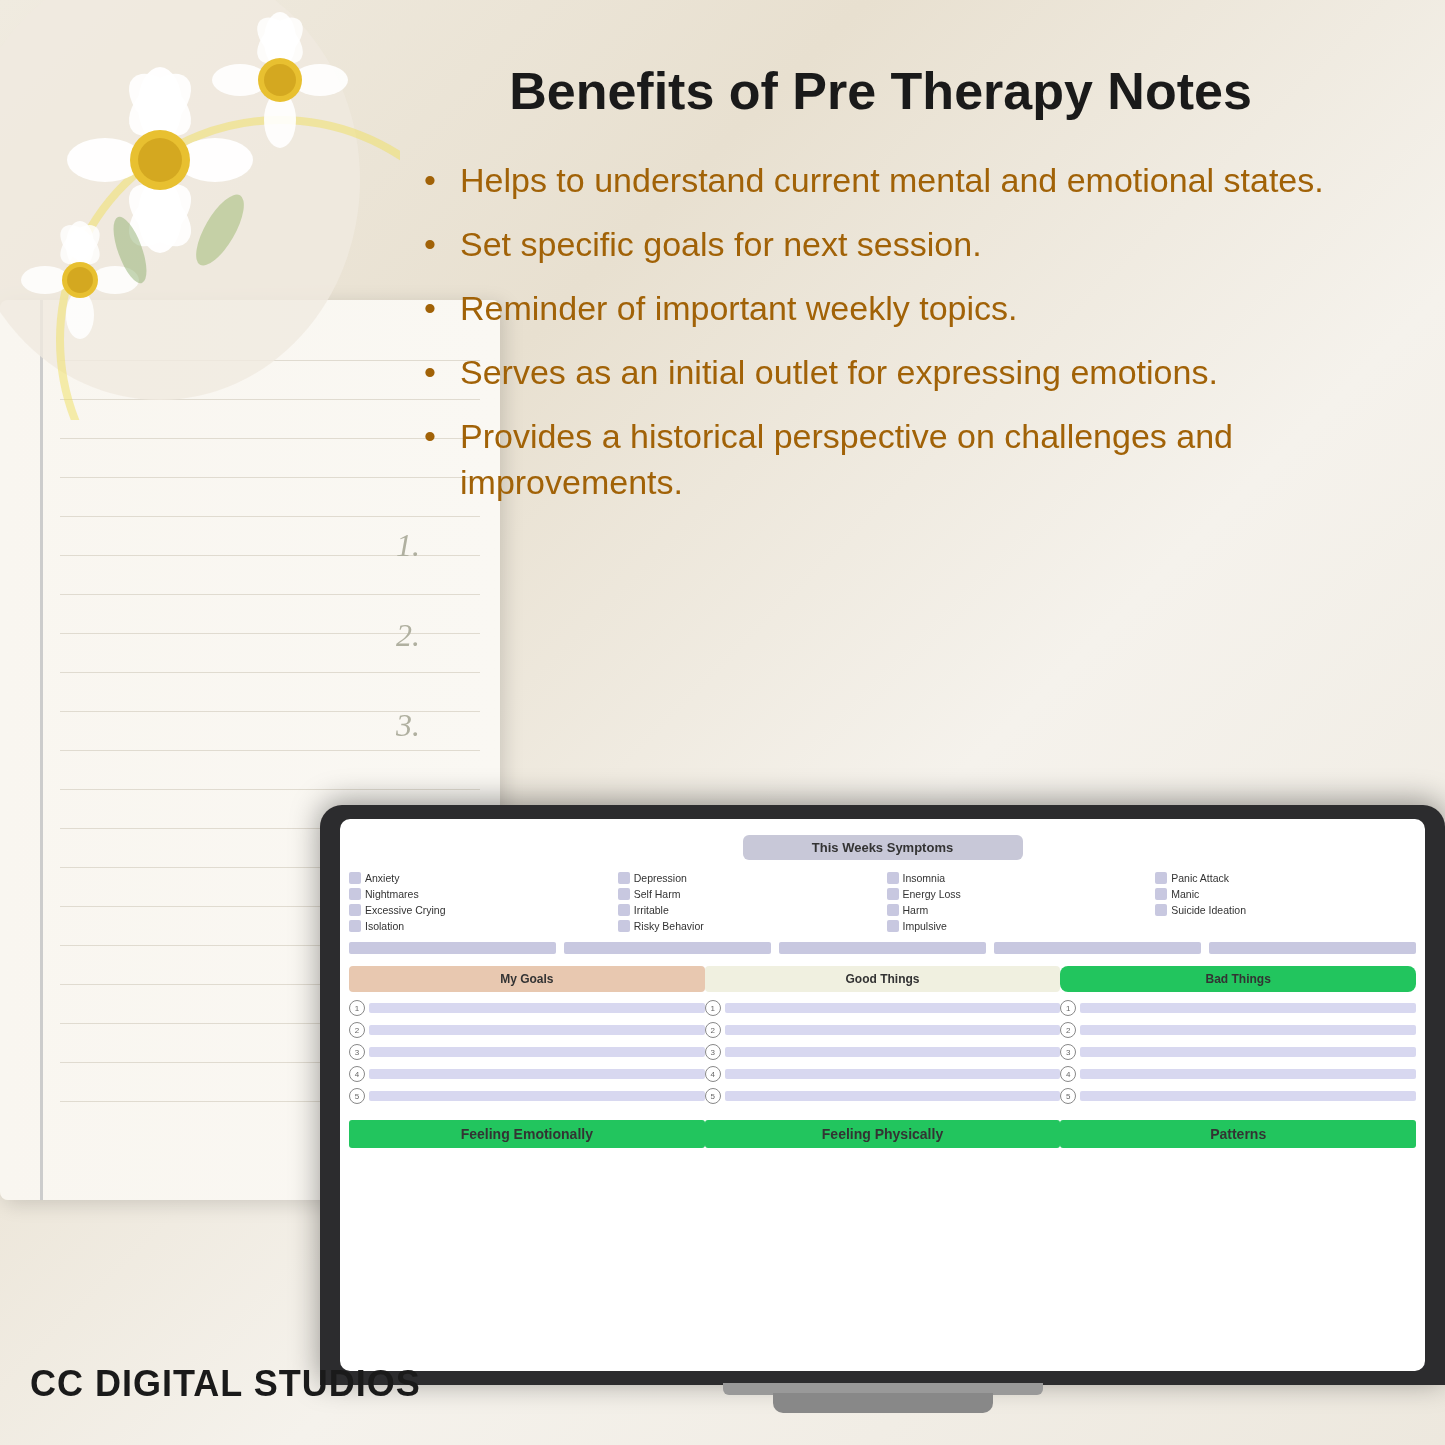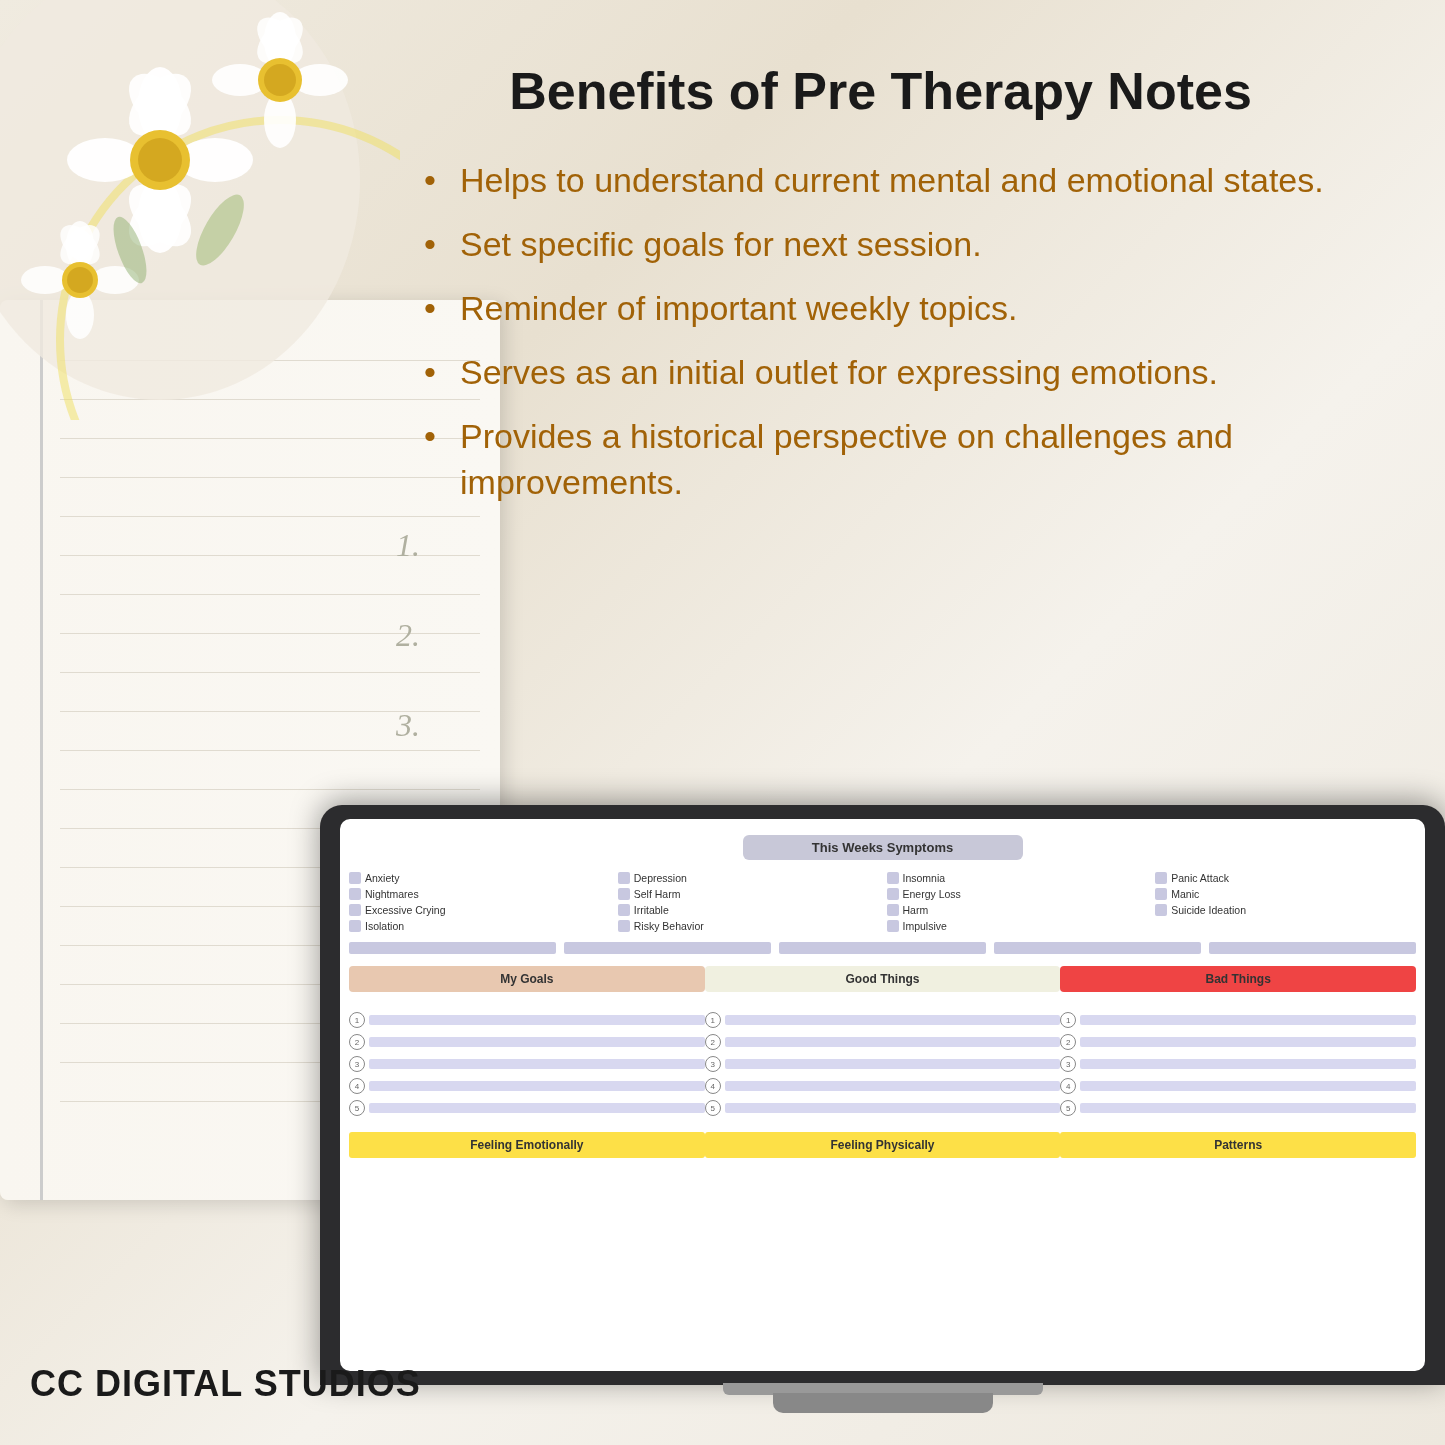--- a/index.html
+++ b/index.html
@@ -243,26 +243,26 @@
       padding: 0 6px;
     }
 
     .col-header {
       text-align: center;
       padding: 6px 4px;
       font-size: 12px;
       font-weight: 700;
       color: #333;
       border-radius: 4px;
-      margin-bottom: 20px;
+      margin-bottom: 8px;
     }
 
     .col-header.goals { background: #e8c8b0; }
     .col-header.good  { background: #f0f0e0; }
-    .col-header.bad   { background: #ef4444; }
+    .col-header.bad   { background: #22c55e; border-radius: 8px; }
 
     .numbered-row {
       display: flex;
       align-items: center;
       gap: 4px;
       margin-bottom: 6px;
     }
 
     .circle-num {
       width: 16px;
@@ -286,24 +286,24 @@
 
     .bottom-labels {
       display: grid;
       grid-template-columns: 1fr 1fr 1fr;
       gap: 0;
       margin-top: 10px;
       padding: 0 6px;
     }
 
     .bottom-label {
-      background: #fde047;
+      background: #22c55e;
       text-align: center;
       padding: 6px 4px;
-      font-size: 12px;
+      font-size: 14px;
       font-weight: 600;
       color: #333;
       border-radius: 3px;
     }
 
     
     .brand-text {
       position: absolute;
       bottom: 40px;
       left: 30px;

